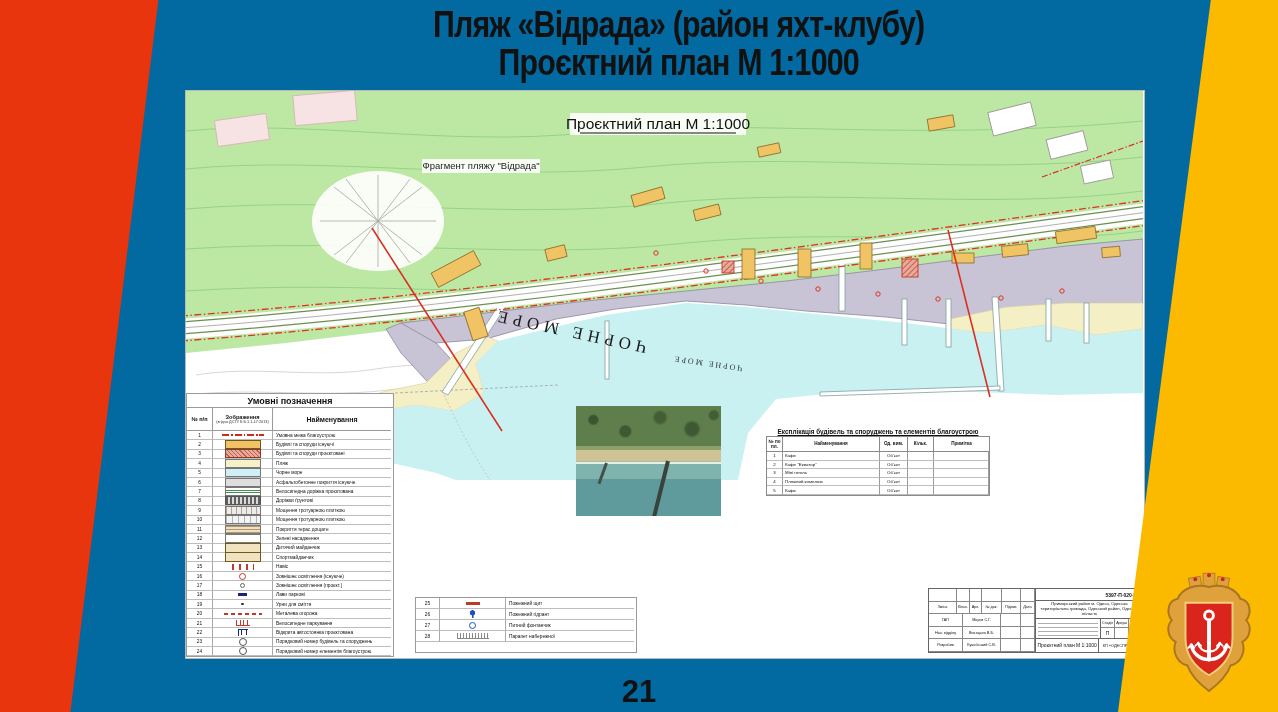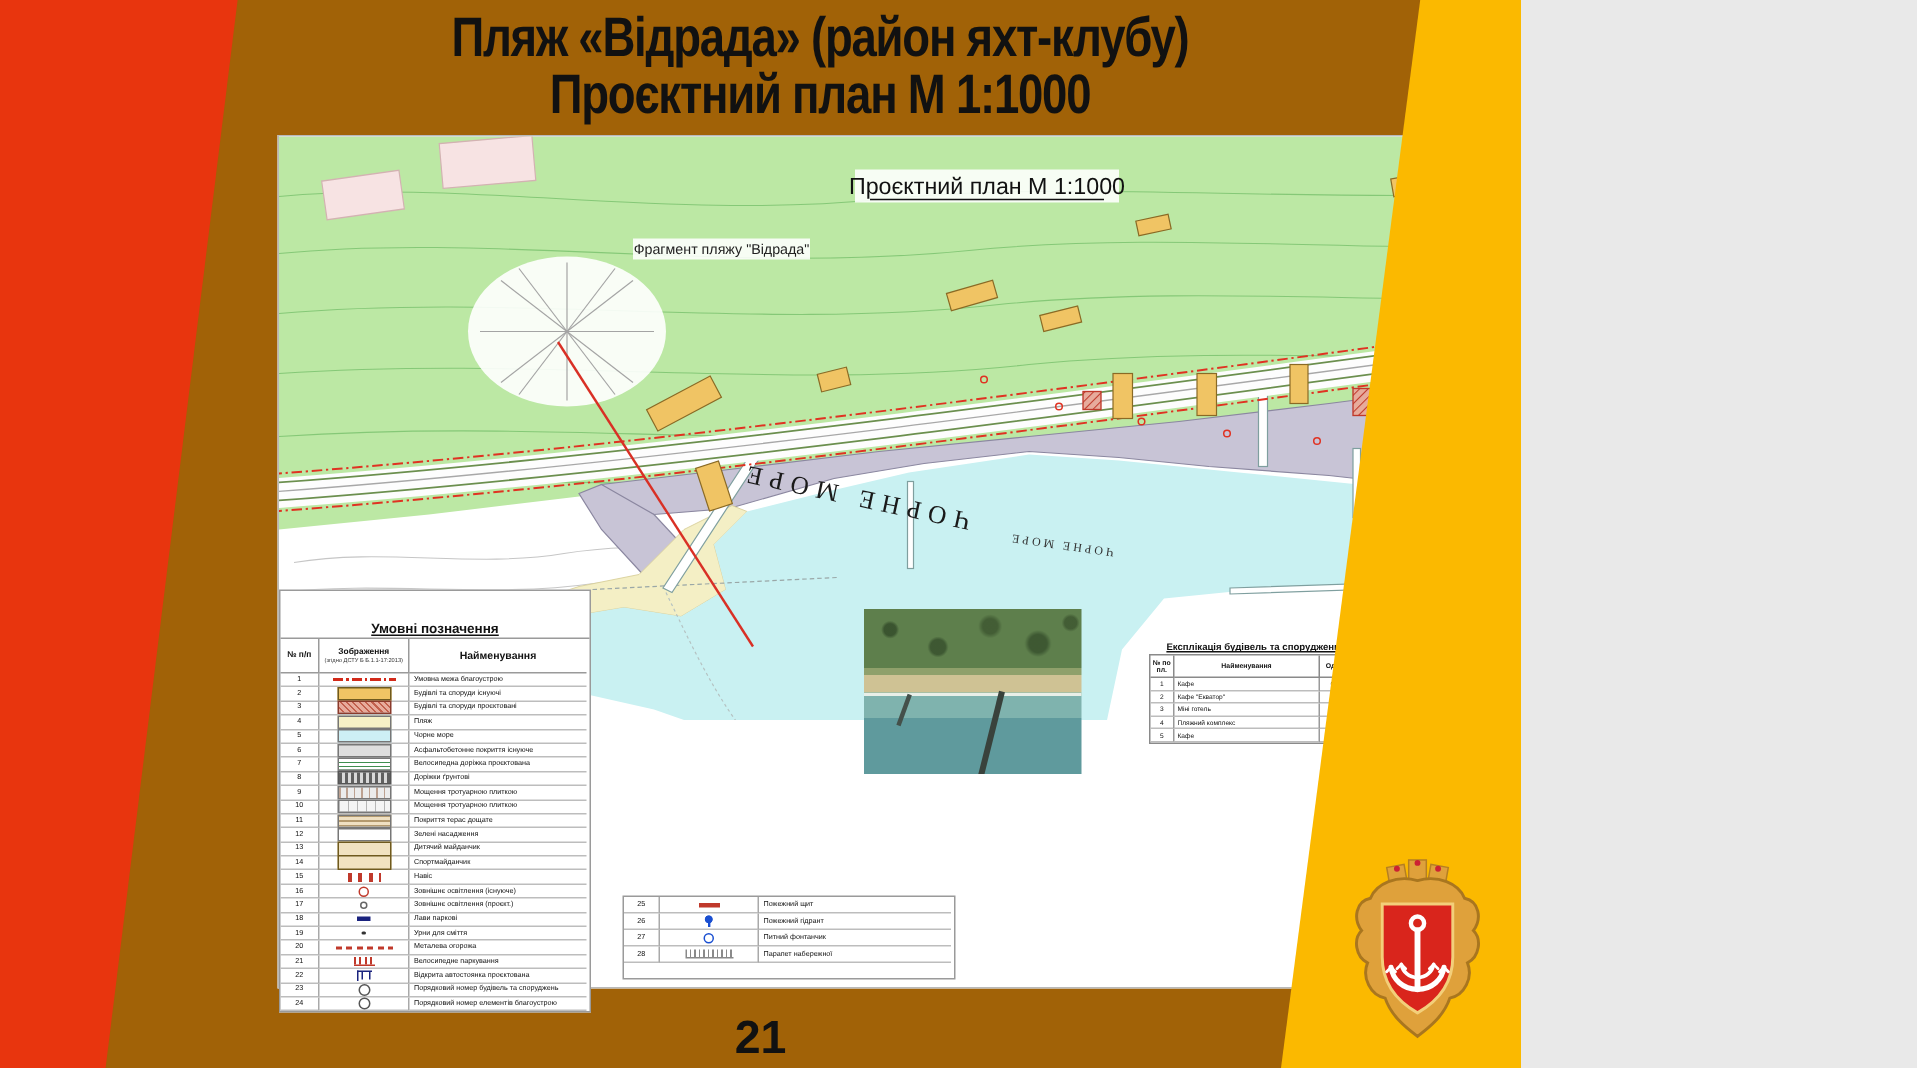--- a/index.html
+++ b/index.html
@@ -1,35 +1,35 @@
 <!DOCTYPE html>
 <html><head>
 <meta charset="utf-8">
 <style>
   html,body{margin:0;padding:0;background:#e9e9e9;}
-  .slide{position:relative;width:1014px;height:712px;background:#a16207;overflow:hidden;
+  .slide{position:relative;width:1278px;height:712px;background:#0369a1;overflow:hidden;
          font-family:"Liberation Sans", sans-serif;color:#111;}
   
   .band-left{position:absolute;left:0;top:0;width:160px;height:712px;background:#E8350E;
              clip-path:polygon(0 0,99% 0,44% 100%,0 100%);}
   .band-right{position:absolute;right:0;top:0;width:160px;height:712px;background:#FBB900;
               clip-path:polygon(58% 0,100% 0,100% 100%,0 100%);}
   
   .title-wrap{position:absolute;left:200px;right:120px;top:6px;text-align:center;line-height:1.02;}
   .title-line{display:inline-block;font-weight:900;font-size:37px;letter-spacing:-1px;
               transform:scaleX(.82);transform-origin:center;white-space:nowrap;}
   
   .frame{position:absolute;left:185px;top:90px;width:958px;height:567px;border:1px solid #b9b9b9;background:#fff;}
   .map-svg{position:absolute;left:186px;top:91px;width:957px;height:389px;}
   
   .fragment-callout{position:absolute;left:938px;top:368px;width:180px;font-family:"Liberation Serif",serif;
                     font-size:27px;color:#000;}
   
   .legend{position:absolute;left:186px;top:393px;width:206px;background:#fff;border:1px solid #9a9a9a;}
-  .legend-title{font-size:9px;font-weight:bold;text-align:center;text-decoration:underline;padding:2px 0 1px;margin-top:18px;}
+  .legend-title{font-size:9px;font-weight:bold;text-align:center;padding:2px 0 1px;}
   .legend-head{display:grid;grid-template-columns:26px 60px 118px;border-top:1px solid #9a9a9a;}
   .legend-head>div{border-right:1px solid #9a9a9a;border-bottom:1px solid #9a9a9a;display:flex;flex-direction:column;
                    align-items:center;justify-content:center;height:22px;text-align:center;}
   .legend-head>div:last-child{border-right:none;}
   .h-main{font-size:5.6px;font-weight:bold;}
   .h-note{font-size:3.8px;color:#333;}
   .h-name{font-size:7px;font-weight:bold;}
   .legend-body{display:grid;grid-template-columns:26px 60px 118px;grid-auto-rows:9.4px;}
   .ncell{border-right:1px solid #a9a9a9;border-bottom:1px solid #bdbdbd;display:flex;align-items:center;justify-content:center;font-size:4.8px;}
   .symcell{border-right:1px solid #a9a9a9;border-bottom:1px solid #bdbdbd;display:flex;align-items:center;justify-content:center;}

